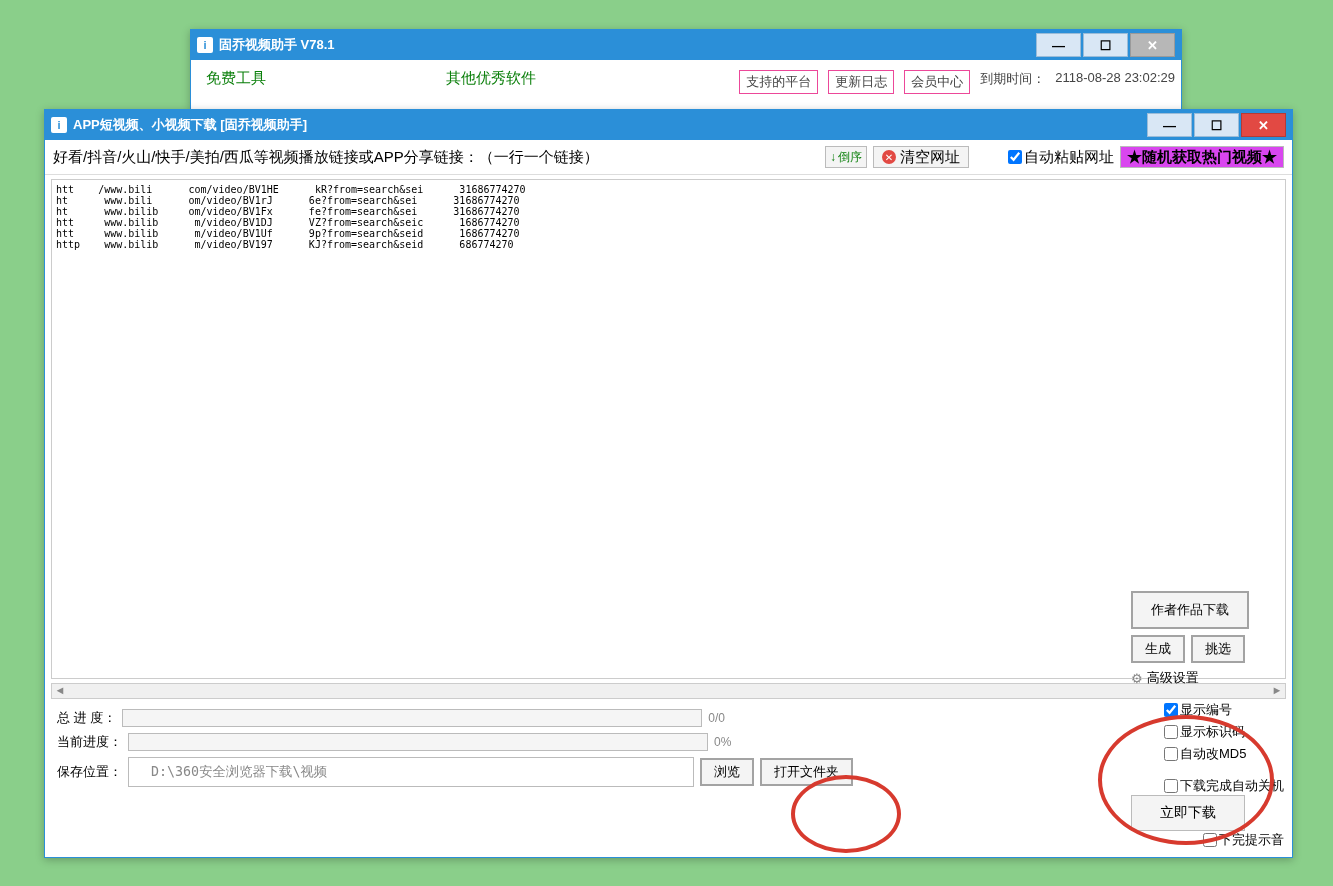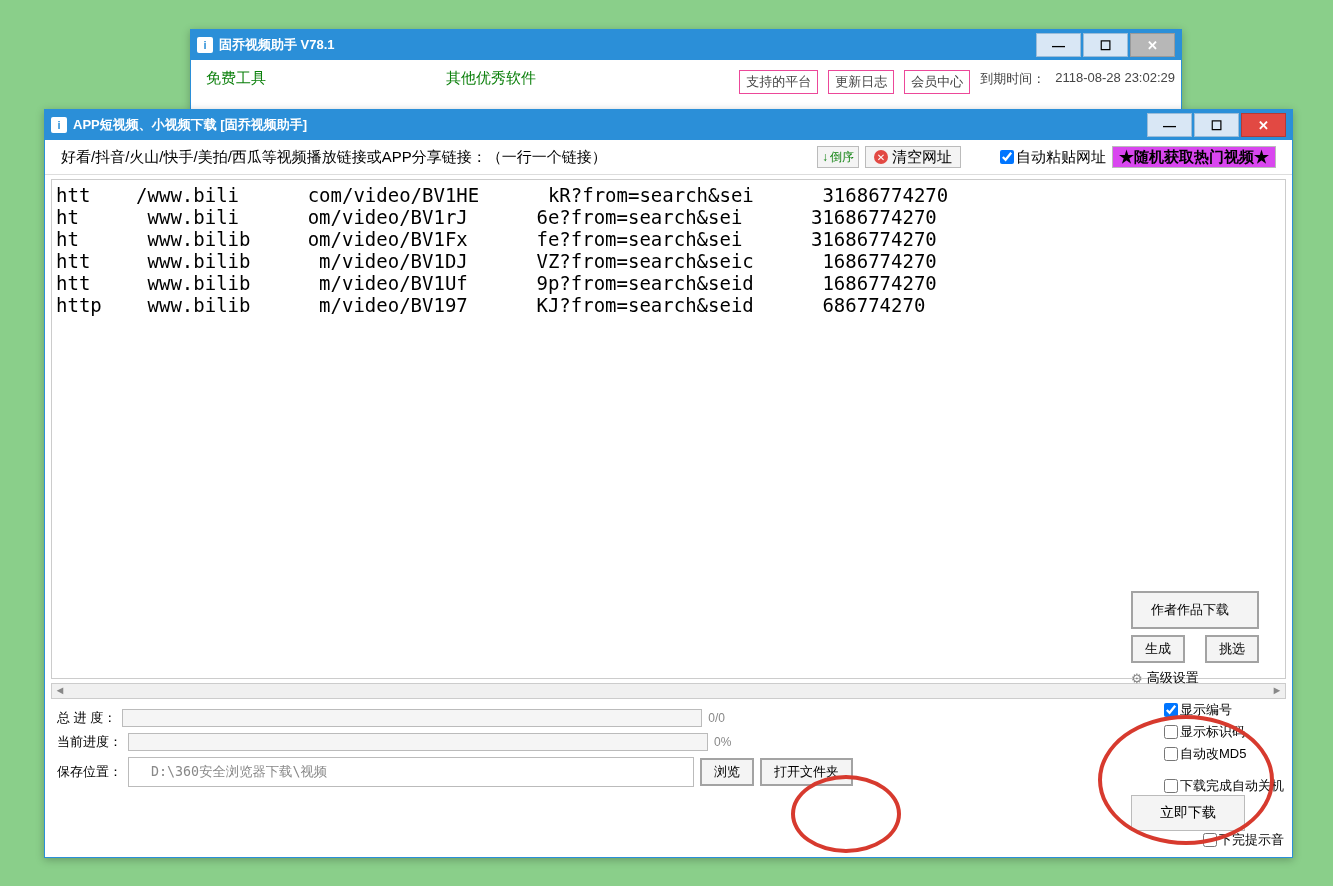--- a/index.html
+++ b/index.html
@@ -73,21 +73,21 @@
     color: #444;
     display: flex;
     gap: 10px;
   }
   .bg-right .seg { border: 1px solid #ec4899; padding: 2px 6px; background: #fff; }
   .bg-right .exp { border:none; }
 
   
   .main-window { left: 44px; top: 109px; width: 1249px; height: 749px; }
   .toolbar {
-    padding: 6px 16px;
+    padding: 6px 8px;
     border-bottom: 1px solid #ddd;
     display: flex;
     align-items: center;
     gap: 6px;
     font-size: 15px;
   }
   .toolbar .instr { flex: none; color:#000;}
   .reverse-btn {
     border: 1px solid #bbb;
     background: #f4f4f4;
@@ -129,21 +129,21 @@
     height: 500px;
     position: relative;
     overflow: hidden;
   }
   .textarea {
     width: 100%;
     height: 100%;
     border: none;
     resize: none;
     font-family: "Consolas","SimSun",monospace;
-    font-size: 19px;
+    font-size: 10px;
     padding: 4px;
     white-space: pre;
     overflow: auto;
   }
   .scrollbar-h {
     height: 16px;
     margin: 0 6px;
     border: 1px solid #ccc;
     background: #f0f0f0;
     display: flex;
@@ -285,21 +285,21 @@
       <span class="row-save-btns">
         <span class="btn">浏览</span>
         <span class="btn">打开文件夹</span>
       </span>
     </div>
   </div>
 
   <div class="right-block">
     <div class="right-mid-col">
       <span class="btn" style="padding:8px 18px;">作者作品下载</span>
-      <div style="display:flex;gap:20px;">
+      <div style="display:flex;gap:6px;">
         <span class="btn">生成</span>
         <span class="btn">挑选</span>
       </div>
       <div class="adv">
         <span class="gear">⚙</span>
         <span>高级设置</span>
       </div>
     </div>
     <div class="col-chks">
       <label class="chk">

